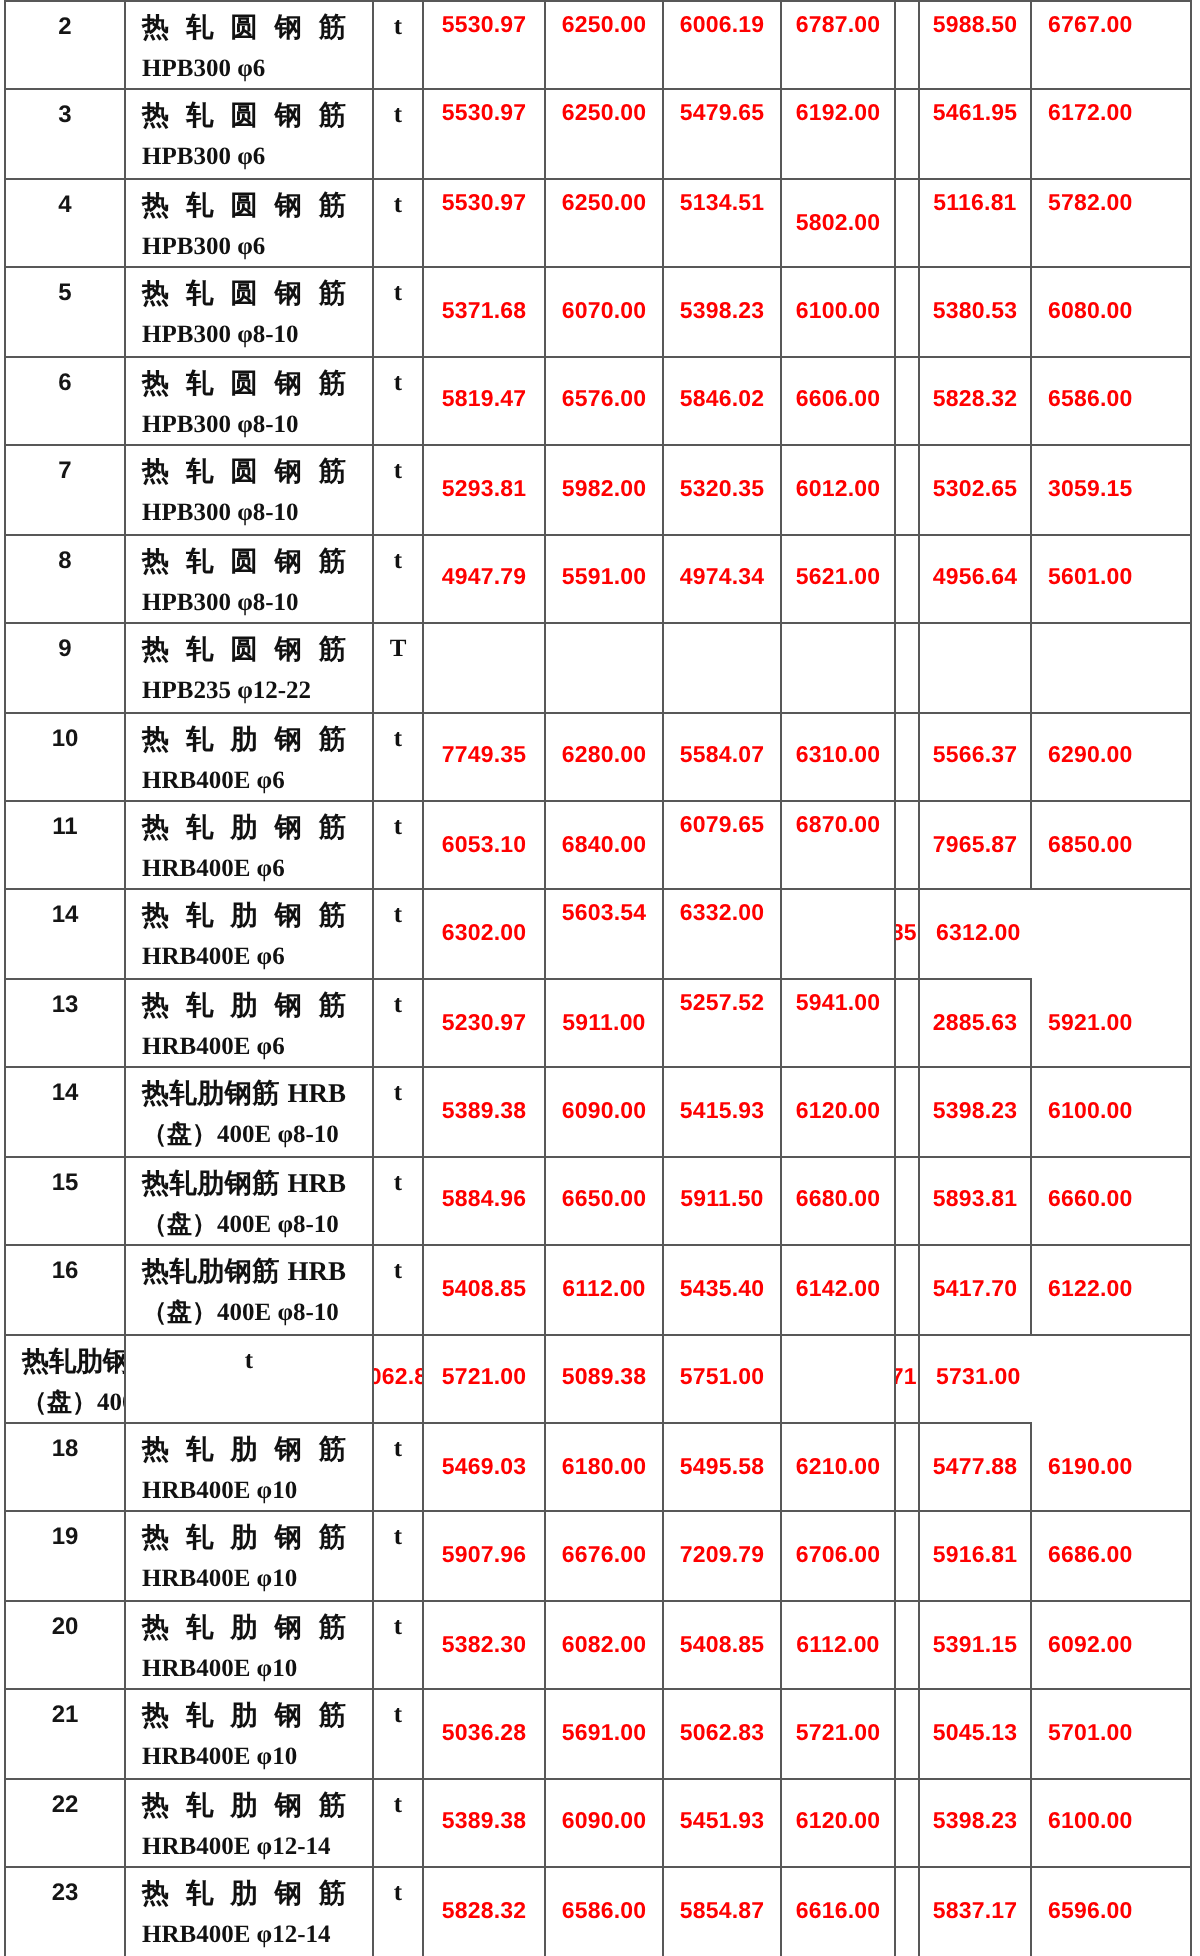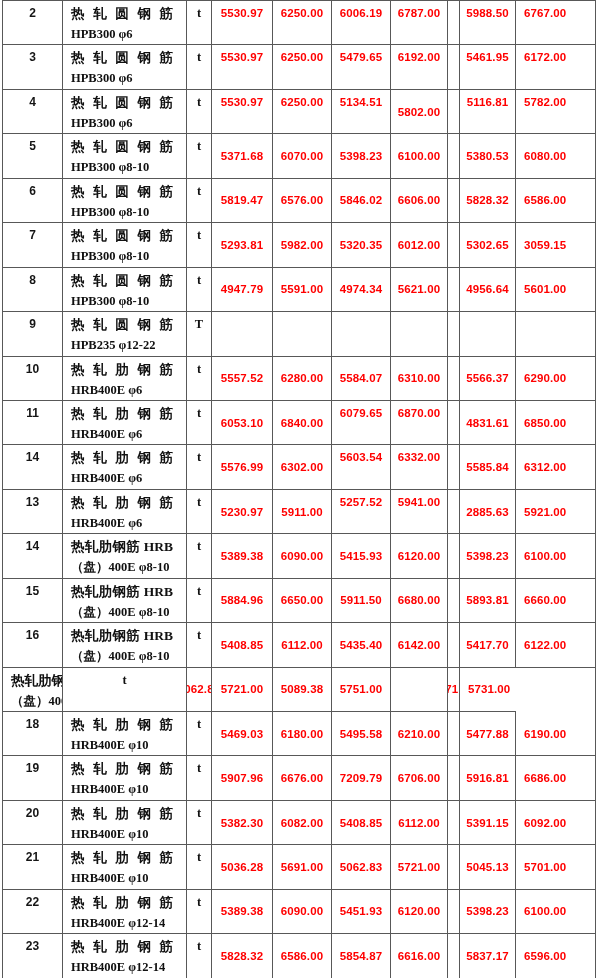--- a/index.html
+++ b/index.html
@@ -188,51 +188,50 @@
       <div class="cell c-price vm" style="color: rgb(255, 0, 0);"></div>
       <div class="cell c-price vm last" style="color: rgb(255, 0, 0);"></div>
     </div>
     <div class="row">
       <div class="cell c-no">10</div>
       <div class="cell c-name">
         <div class="l1">热轧肋钢筋</div>
         <div class="l2">HRB400E φ6</div>
       </div>
       <div class="cell c-unit">t</div>
-      <div class="cell c-price vm" style="color: rgb(255, 0, 0);">5557.52</div>
+      <div class="cell c-price vm" style="color: rgb(255, 0, 0);">7749.35</div>
       <div class="cell c-price vm" style="color: rgb(255, 0, 0);">6280.00</div>
       <div class="cell c-price vm" style="color: rgb(255, 0, 0);">5584.07</div>
       <div class="cell c-price vm" style="color: rgb(255, 0, 0);">6310.00</div>
       <div class="cell c-spacer"></div>
       <div class="cell c-price vm" style="color: rgb(255, 0, 0);">5566.37</div>
       <div class="cell c-price vm last" style="color: rgb(255, 0, 0);">6290.00</div>
     </div>
     <div class="row">
       <div class="cell c-no">11</div>
       <div class="cell c-name">
         <div class="l1">热轧肋钢筋</div>
         <div class="l2">HRB400E φ6</div>
       </div>
       <div class="cell c-unit">t</div>
       <div class="cell c-price vm" style="color: rgb(255, 0, 0);">6053.10</div>
       <div class="cell c-price vm" style="color: rgb(255, 0, 0);">6840.00</div>
       <div class="cell c-price vt" style="color: rgb(255, 0, 0);">6079.65</div>
       <div class="cell c-price vt" style="color: rgb(255, 0, 0);">6870.00</div>
       <div class="cell c-spacer"></div>
-      <div class="cell c-price vm" style="color: rgb(255, 0, 0);">4831.61</div>
+      <div class="cell c-price vm" style="color: rgb(255, 0, 0);">7965.87</div>
       <div class="cell c-price vm last" style="color: rgb(255, 0, 0);">6850.00</div>
     </div>
     <div class="row">
       <div class="cell c-no">14</div>
       <div class="cell c-name">
         <div class="l1">热轧肋钢筋</div>
         <div class="l2">HRB400E φ6</div>
       </div>
       <div class="cell c-unit">t</div>
-      <div class="cell c-price vm" style="color: rgb(255, 0, 0);">5576.99</div>
       <div class="cell c-price vm" style="color: rgb(255, 0, 0);">6302.00</div>
       <div class="cell c-price vt" style="color: rgb(255, 0, 0);">5603.54</div>
       <div class="cell c-price vt" style="color: rgb(255, 0, 0);">6332.00</div>
       <div class="cell c-spacer"></div>
       <div class="cell c-price vm" style="color: rgb(255, 0, 0);">5585.84</div>
       <div class="cell c-price vm last" style="color: rgb(255, 0, 0);">6312.00</div>
     </div>
     <div class="row">
       <div class="cell c-no">13</div>
       <div class="cell c-name">

